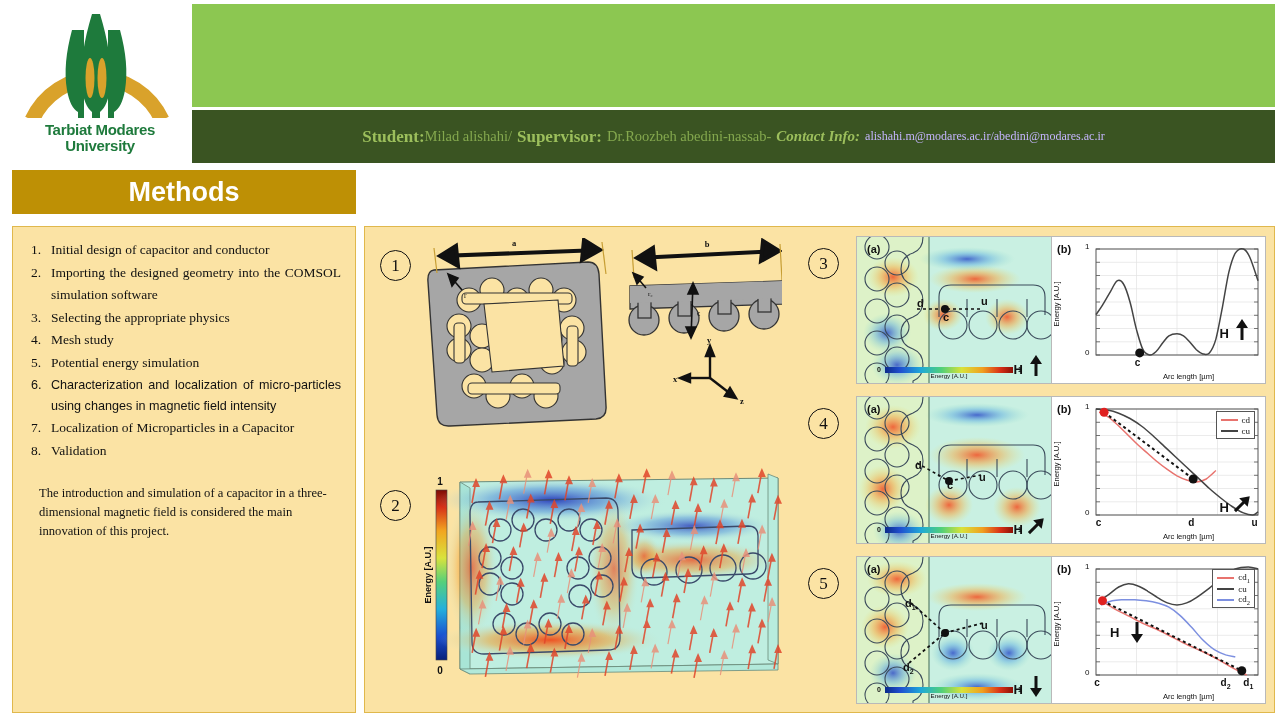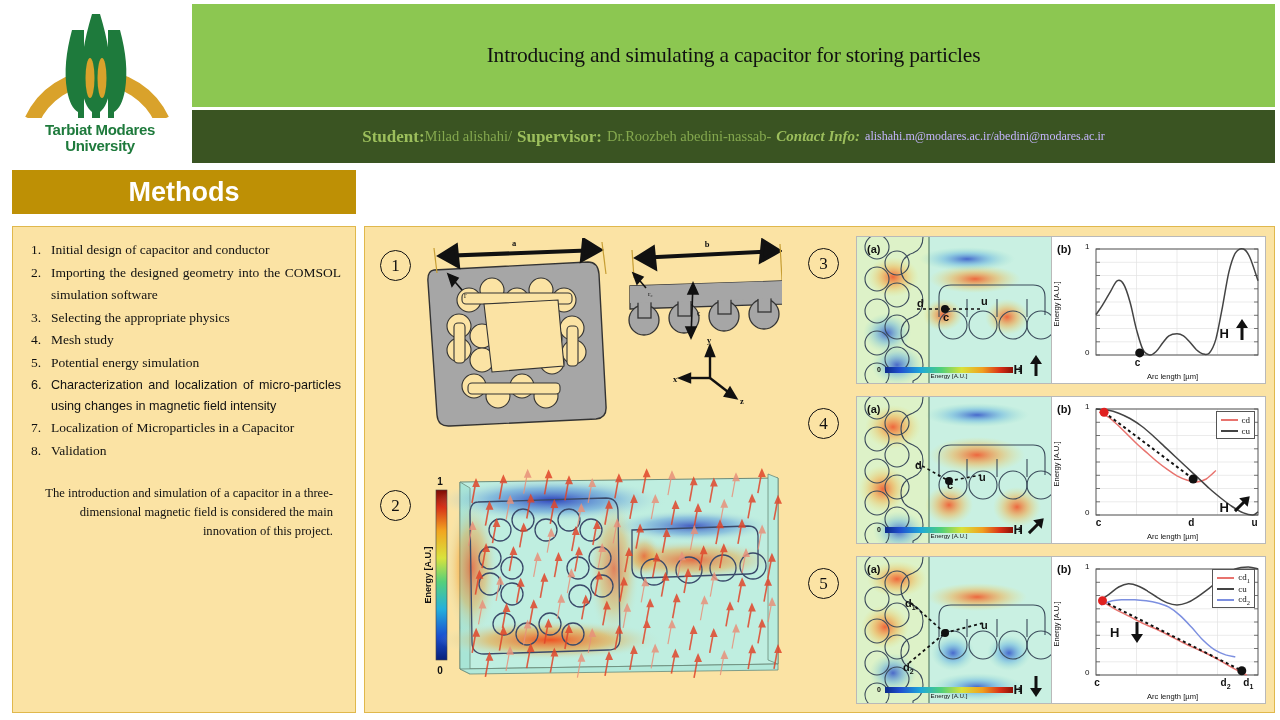--- a/index.html
+++ b/index.html
@@ -57,21 +57,21 @@
   
   #methods-body { padding: 12px 14px 0 18px; color: #111; }
   #research-title { font-weight: bold; font-size: 16px; margin-bottom: 5px;
                     font-family: "Liberation Serif", serif; }
   ol.steps { list-style: none; }
   ol.steps li { display: flex; font-size: 13.5px; line-height: 1.62;
                 margin-bottom: 1px; text-align: justify; }
   ol.steps li .num { width: 20px; flex: 0 0 20px; }
   ol.steps li .txt { flex: 1; }
   li.sans .num, li.sans .txt { font-family: "Liberation Sans", sans-serif; font-size: 12.6px; }
-  #innovation-note { margin-top: 22px; padding: 0 8px; text-align: right;
+  #innovation-note { margin-top: 22px; padding: 0 8px; text-align: left;
                      font-size: 12.6px; line-height: 1.52; color: #111; }
 
   
   .badge { position: absolute; width: 31px; height: 31px; border: 1.6px solid #111;
            border-radius: 50%; display: flex; align-items: center; justify-content: center;
            font-size: 17px; color: #111; font-family: "Liberation Serif", serif;
            background: transparent; }
 
   
   #fig1 { position: absolute; left: 392px; top: 238px; width: 390px; height: 195px; }
@@ -105,21 +105,21 @@
             font-weight: bold; font-size: 13px; color: #111; z-index: 9; }
   .harrow { position: absolute; z-index: 9; }
 
   .pt-lbl { position: absolute; font-family: "Liberation Sans", sans-serif;
             font-weight: bold; font-size: 11px; color: #111; z-index: 10; }
   .pt-lbl sub { font-size: 7px; }
 
   .ax-y { position: absolute; left: 4px; top: 50%; transform: translateY(-50%) rotate(-90deg);
           transform-origin: center; font-family: "Liberation Sans", sans-serif;
           font-size: 7.6px; color: #111; white-space: nowrap; }
-  .ax-x { position: absolute; bottom: 1px; left: 0; width: 100%; text-align: center;
+  .ax-x { position: absolute; bottom: 1px; left: 16px; width: 100%; text-align: center;
           font-family: "Liberation Sans", sans-serif; font-size: 7.6px; color: #111; }
   .tick-lbl { position: absolute; font-family: "Liberation Sans", sans-serif;
               font-size: 8px; color: #111; }
   .xtick-lbl { position: absolute; font-family: "Liberation Sans", sans-serif;
                font-weight: bold; font-size: 10px; color: #111; }
   .xtick-lbl sub { font-size: 7px; }
 
   .legend-box { position: absolute; background: #fff; border: 1.4px solid #555;
                 padding: 2px 4px; z-index: 11; }
   .legend-row { display: flex; align-items: center; gap: 4px; height: 11px; }
@@ -149,21 +149,20 @@
         <rect x="0" y="112" width="172" height="6" fill="#ffffff"></rect>
       </svg>
     </div>
     <div id="logo-text">
       <div>Tarbiat Modares</div>
       <div>University</div>
     </div>
   </div>
 
   <div id="title-banner">
-    <div class="title-line">Introducing and simulating a capacitor for storing particles</div>
   </div>
 
   <div id="author-bar">
     <span class="au-strong">Student:</span>
     <span class="au-norm">Milad  alishahi/</span>
     <span class="au-sp"></span>
     <span class="au-strong">Supervisor:</span>
     <span class="au-sp"></span>
     <span class="au-norm">Dr.Roozbeh abedini-nassab-</span>
     <span class="au-sp"></span>

